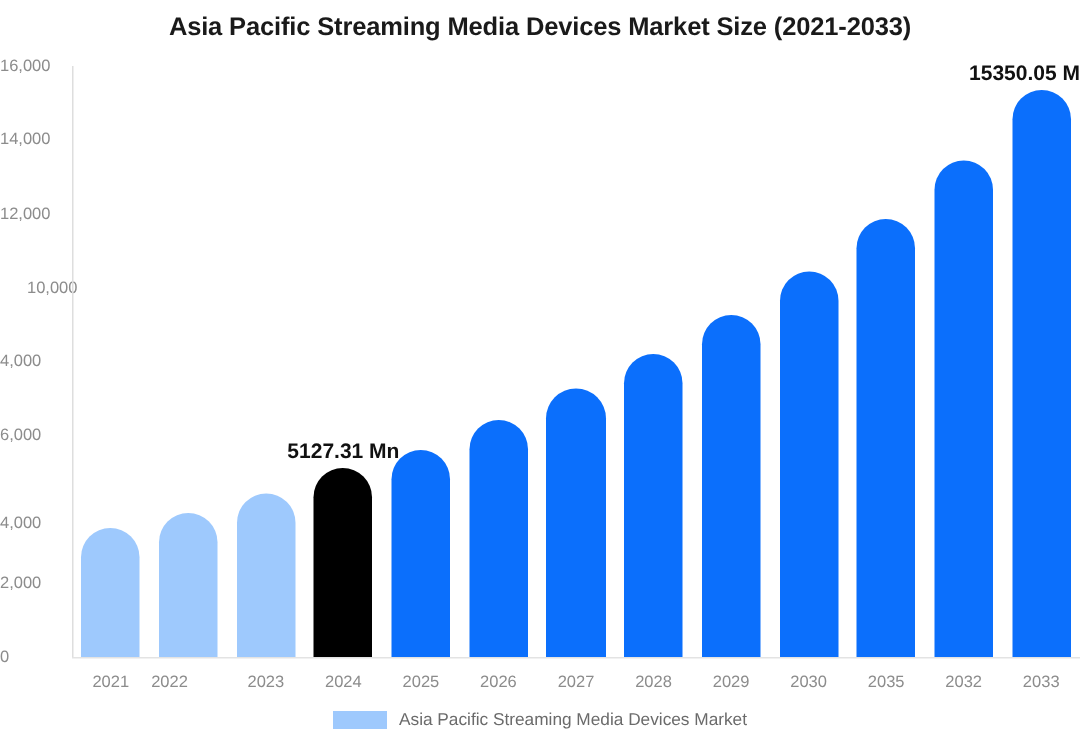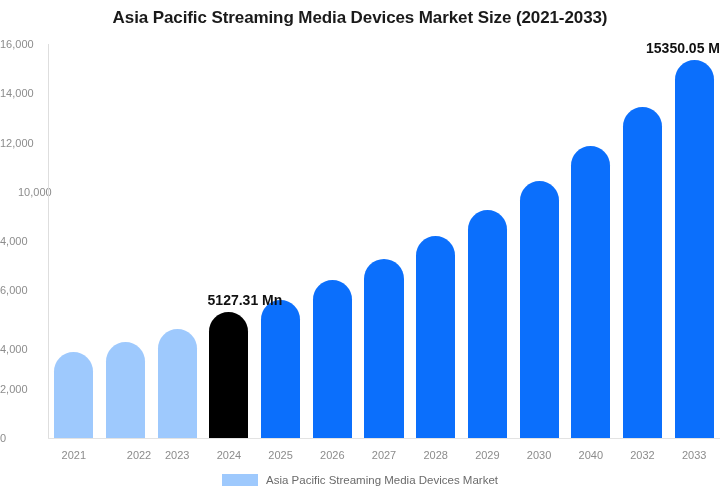--- a/index.html
+++ b/index.html
@@ -152,35 +152,35 @@
       <div class="bar" style="left: 368.178px; width: 39.0277px; height: 201.925px; background: rgb(11, 111, 252);"></div>
       <div class="bar" style="left: 419.871px; width: 39.0277px; height: 227.781px; background: rgb(11, 111, 252);"></div>
       <div class="bar" style="left: 471.563px; width: 39.0277px; height: 257.331px; background: rgb(11, 111, 252);"></div>
       <div class="bar" style="left: 523.255px; width: 39.0277px; height: 292.299px; background: rgb(11, 111, 252);"></div>
       <div class="bar" style="left: 574.948px; width: 39.0277px; height: 330.96px; background: rgb(11, 111, 252);"></div>
       <div class="bar" style="left: 626.64px; width: 39.0277px; height: 377.995px; background: rgb(11, 111, 252);"></div>
     </div>
 
   <div id="x-labels">
       <div class="x-lbl" style="left: 73.8462px;">2021</div>
-      <div class="x-lbl" style="left: 139px;">2022</div>
+      <div class="x-lbl" style="left: 113px;">2022</div>
       <div class="x-lbl" style="left: 177.231px;">2023</div>
       <div class="x-lbl" style="left: 228.923px;">2024</div>
       <div class="x-lbl" style="left: 280.615px;">2025</div>
       <div class="x-lbl" style="left: 332.308px;">2026</div>
       <div class="x-lbl" style="left: 384px;">2027</div>
       <div class="x-lbl" style="left: 435.692px;">2028</div>
       <div class="x-lbl" style="left: 487.385px;">2029</div>
       <div class="x-lbl" style="left: 539.077px;">2030</div>
-      <div class="x-lbl" style="left: 590.769px;">2040</div>
+      <div class="x-lbl" style="left: 590.769px;">2035</div>
       <div class="x-lbl" style="left: 642.462px;">2032</div>
       <div class="x-lbl" style="left: 694.154px;">2033</div>
     </div>
   <div id="value-labels">
-      <div class="value-label" style="top: 291.74px; left: 228.923px; margin-left: 16px;">5127.31 Mn</div>
+      <div class="value-label" style="top: 291.74px; left: 228.923px;">5127.31 Mn</div>
       <div class="value-label edge" style="top: 40.005px; left: 720px;">15350.05 M</div>
     </div>
 
   <div class="legend">
     <span class="legend-swatch"></span>
     <span class="legend-label">Asia Pacific Streaming Media Devices Market</span>
   </div>
 
 </div>
 

